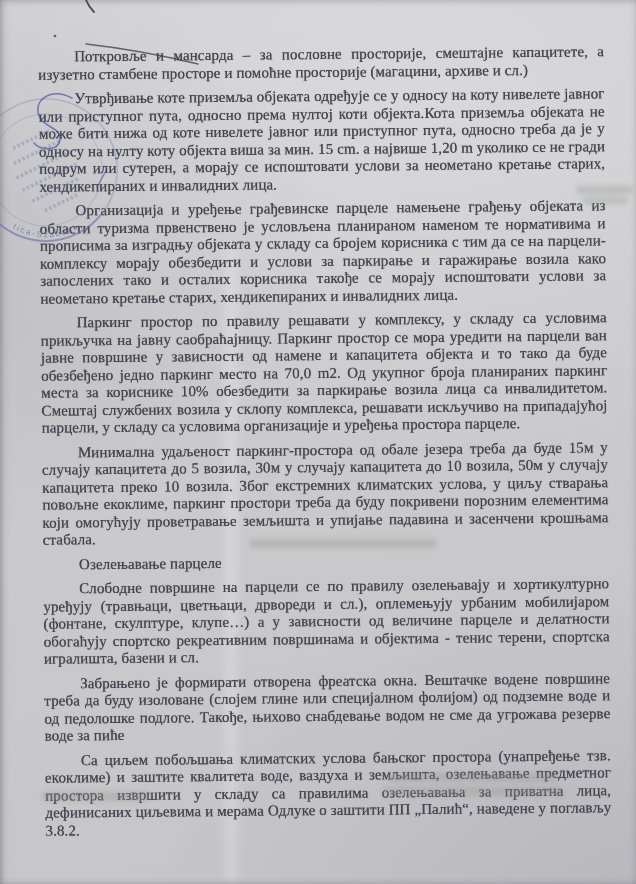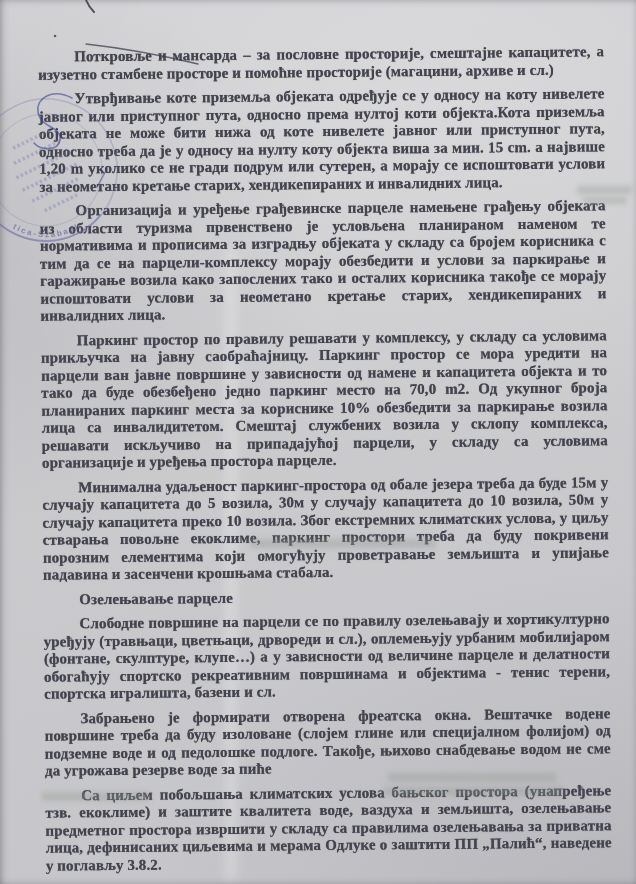--- a/index.html
+++ b/index.html
@@ -9,21 +9,20 @@
     overflow:hidden;
     font-family:"Liberation Serif","DejaVu Serif",serif;
     background:
       radial-gradient(900px 600px at 68% 12%, rgba(255,255,255,0.20), rgba(255,255,255,0) 60%),
       radial-gradient(520px 420px at -6% 28%, rgba(60,60,72,0.10), rgba(60,60,72,0) 70%),
       radial-gradient(760px 520px at 102% 102%, rgba(66,66,78,0.10), rgba(66,66,78,0) 65%),
       linear-gradient(168deg,#d2d1d4 0%, #cbcacd 45%, #c5c4c8 100%);
     box-shadow: inset 5px 0 9px -5px rgba(45,45,55,.45),
                 inset 0 4px 8px -5px rgba(45,45,55,.30),
                 inset -3px -4px 9px -6px rgba(45,45,55,.30);
-    font-weight: bold;
   }
   .crease{
     position:absolute;left:220px;top:250px;width:22px;height:630px;
     background:linear-gradient(90deg,rgba(255,255,255,0) 0%,rgba(255,255,255,0.28) 50%,rgba(255,255,255,0) 100%);
     filter:blur(4px);
     pointer-events:none;
   }
   .text-block{
     position:absolute;left:38px;top:46px;width:566px;
     transform:rotate(-0.55deg);

